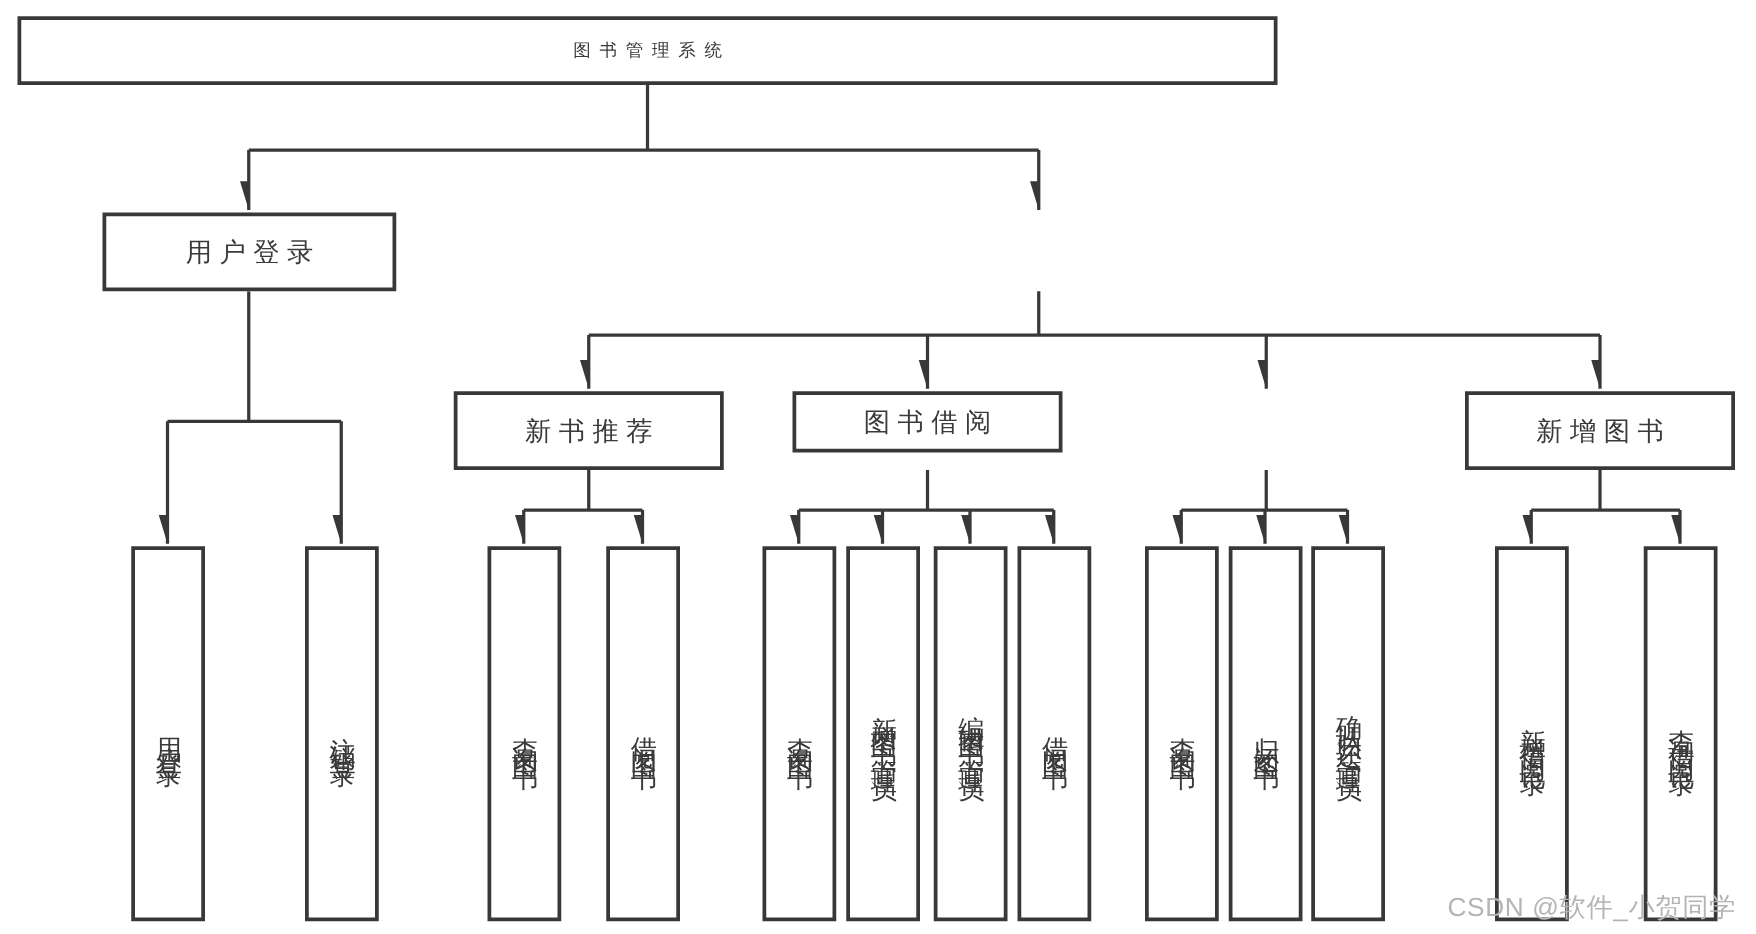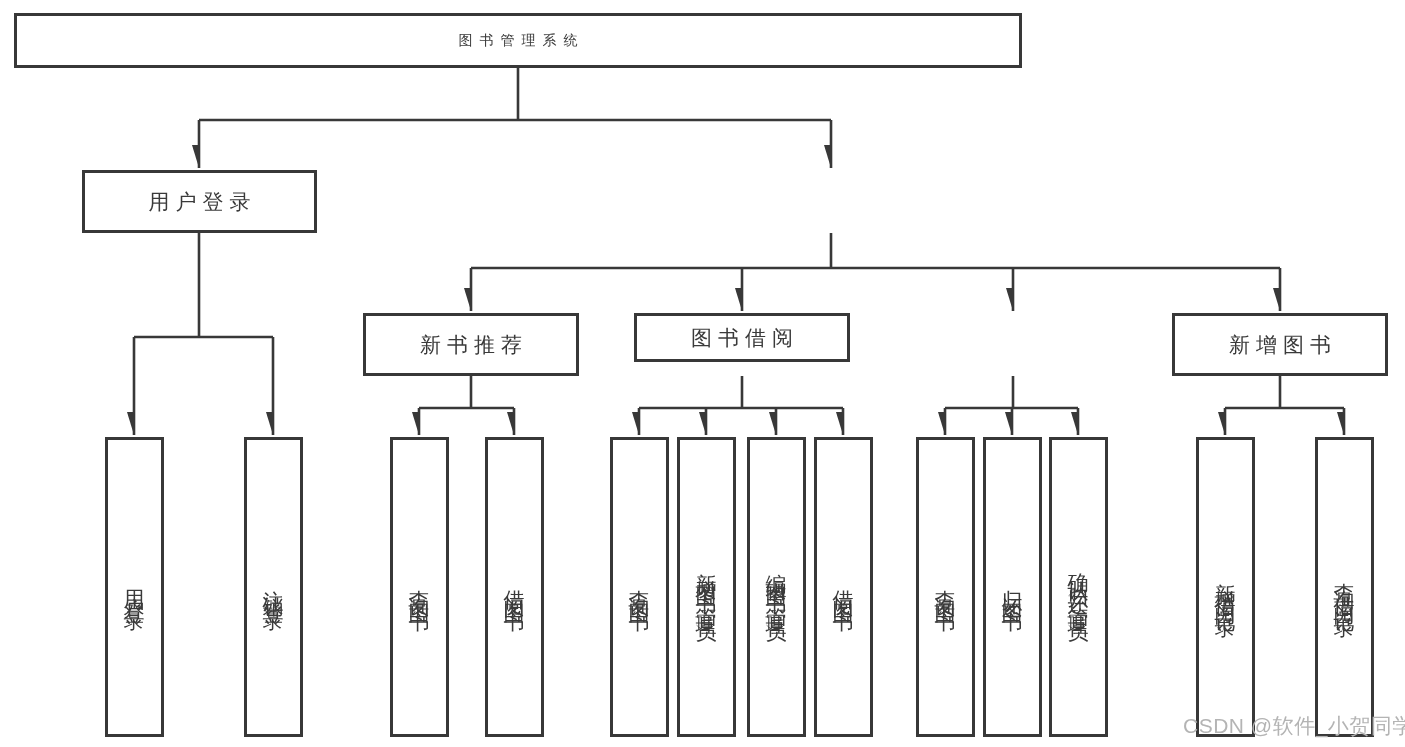--- a/index.html
+++ b/index.html
@@ -47,21 +47,21 @@
   .node.v span {
     writing-mode: vertical-rl;
     text-orientation: mixed;
     font-size: 21px;
     letter-spacing: 7px;
     line-height: 1;
     max-height: 292px;
   }
   .watermark {
     position: absolute;
-    left: 1183px;
+    left: 1158px;
     top: 712px;
     width: 210px;
     text-align: left;
     font-size: 21px;
     color: #b4b4b4;
     white-space: nowrap;
     letter-spacing: 0.5px;
   }
 </style>
 </head>

